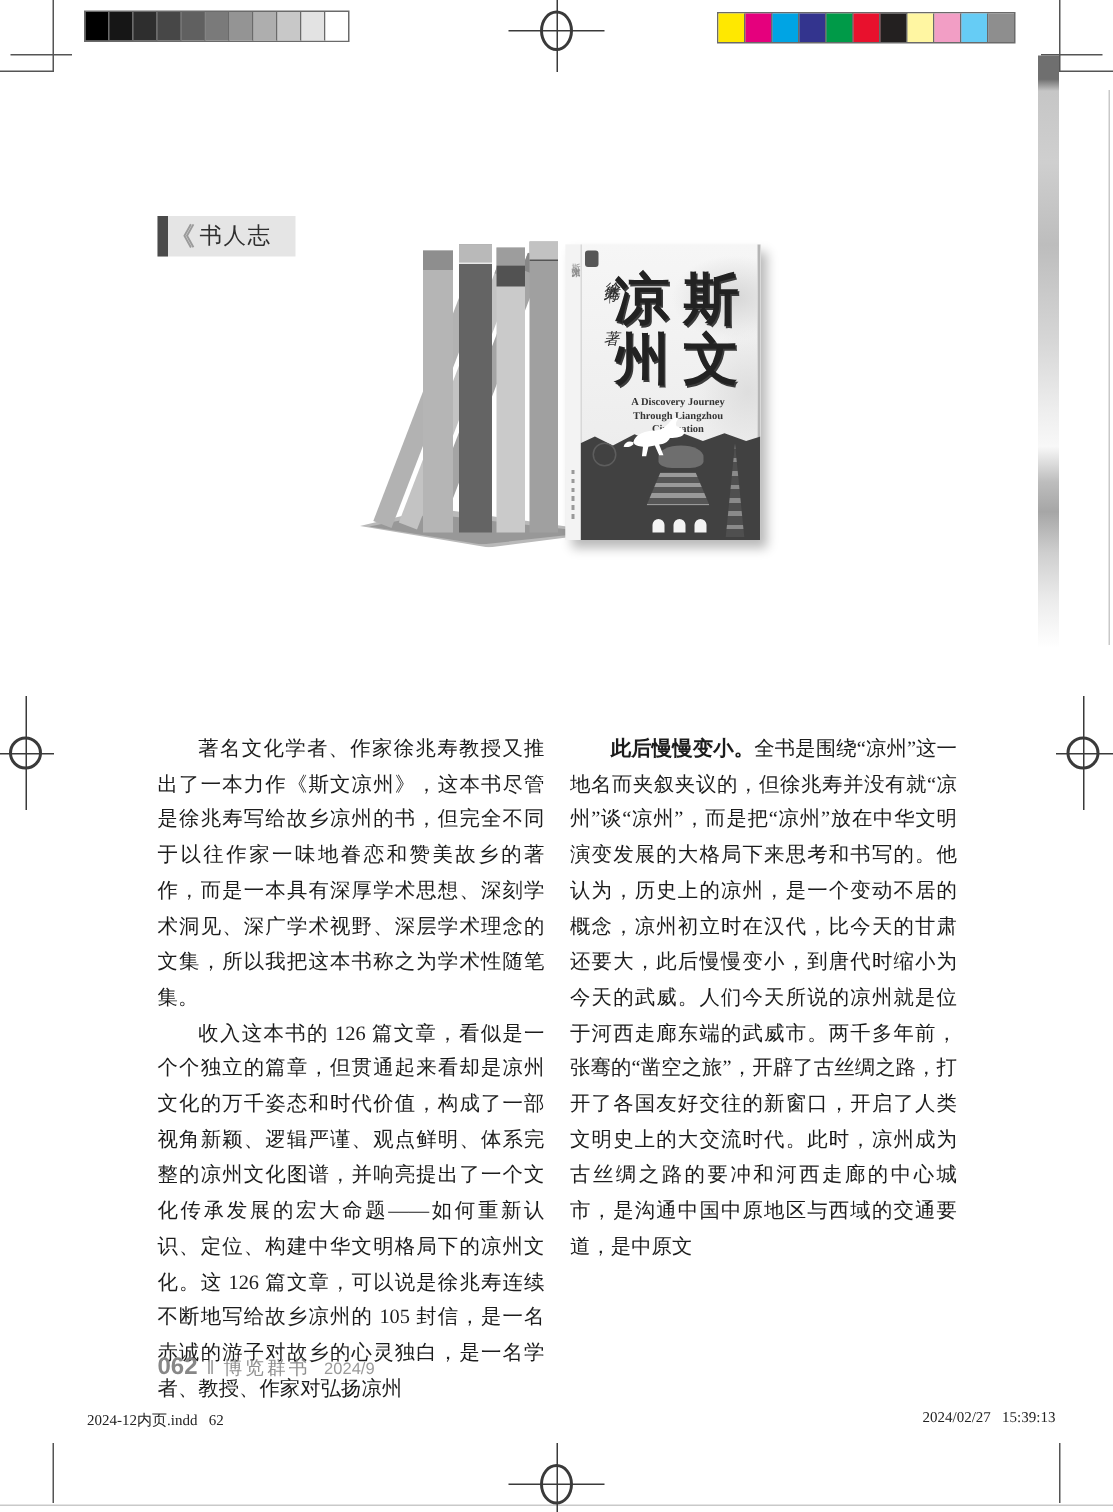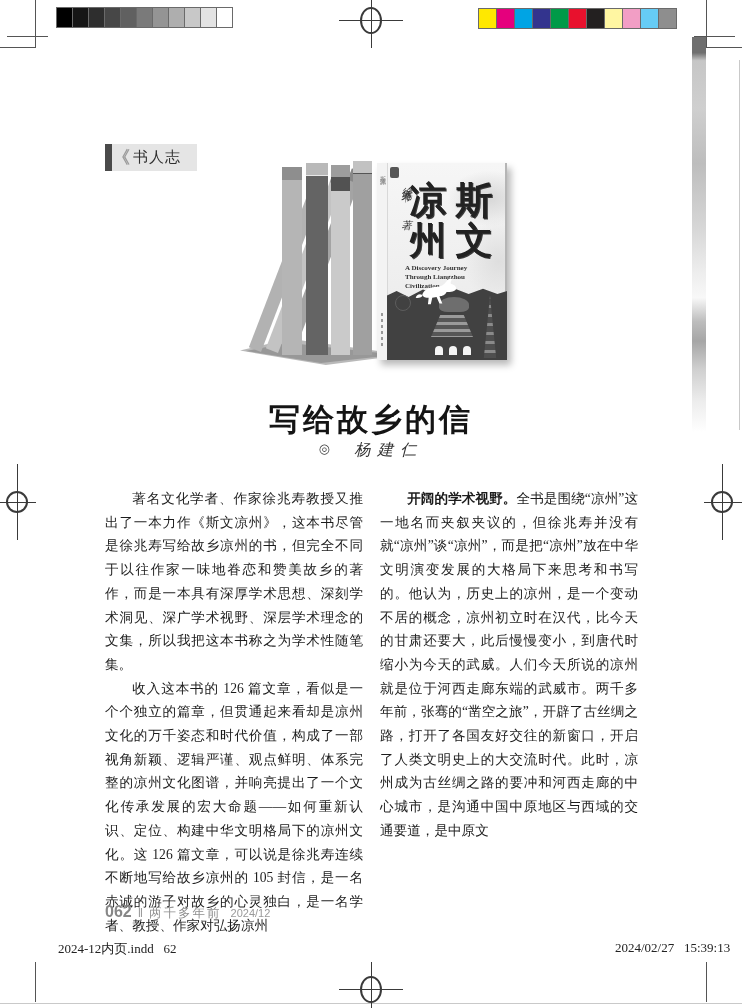--- a/index.html
+++ b/index.html
@@ -50,21 +50,21 @@
   .cover .spine-title{position:absolute;left:1px;top:8px;writing-mode:vertical-rl;font-size:6px;color:#888;letter-spacing:1px;}
   .cover .pubdots{position:absolute;left:4px;top:150px;width:2px;height:34px;
     background:repeating-linear-gradient(180deg,#999 0 3px,transparent 3px 6px);}
   .cover .corner-mark{position:absolute;left:13px;top:4px;width:9px;height:11px;background:#3a3a3a;border-radius:2px;opacity:.85;}
   .cover .author-col{position:absolute;left:22px;top:16px;writing-mode:vertical-rl;
     font-size:10.5px;color:#2f2f2f;letter-spacing:2px;font-style:italic;}
   .cover .author-col .dash{margin:3px 0;color:#555;}
   .title-grid{position:absolute;left:30px;top:18px;display:grid;grid-template-columns:42px 42px;grid-auto-rows:40px;column-gap:4px;}
   .title-grid span{font-size:37px;font-weight:900;color:#222;line-height:40px;text-align:center;
     text-shadow:1px 1px 0 #3c3c3c;}
-  .cover .english{position:absolute;left:28px;top:101px;width:94px;text-align:left;
+  .cover .english{position:absolute;left:28px;top:101px;width:94px;text-align:center;
     font-size:7px;font-weight:bold;color:#333;line-height:9px;}
   .cover .horse{position:absolute;left:38px;top:112px;z-index:3;}
   .band{position:absolute;left:10px;top:122px;width:120px;height:75px;background:#414141;z-index:2;
     clip-path:polygon(0 14%,8% 8%,18% 16%,30% 6%,42% 14%,55% 4%,68% 12%,80% 5%,92% 12%,100% 8%,100% 100%,0 100%);}
   .band .pagoda{position:absolute;right:6px;bottom:2px;width:22px;height:62px;
     background:repeating-linear-gradient(180deg,#8a8a8a 0 3px,#4f4f4f 3px 9px);
     clip-path:polygon(50% 0,78% 100%,22% 100%);}
   .band .drum{position:absolute;left:52px;top:12px;width:30px;height:15px;background:#6e6e6e;border-radius:50% 50% 30% 30%;}
   .band .steps{position:absolute;left:44px;top:30px;width:42px;height:22px;
     background:repeating-linear-gradient(180deg,#9a9a9a 0 3px,#565656 3px 7px);
@@ -87,21 +87,21 @@
 
   
   .footer{position:absolute;left:105px;top:903px;display:flex;align-items:baseline;gap:6px;
     font-family:"Liberation Sans",sans-serif;}
   .footer .pageno{font-size:16px;font-weight:bold;color:#878787;}
   .footer .div{font-size:13px;color:#9a9a9a;}
   .footer .mag{font-size:12.5px;color:#8f8f8f;letter-spacing:2px;font-family:"Liberation Serif",serif;}
   .footer .issue{font-size:11px;color:#9a9a9a;margin-left:3px;}
 
   
-  .slug{position:absolute;top:940px;font-size:13px;color:#222;white-space:pre;}
+  .slug{position:absolute;top:940px;font-size:10px;color:#222;white-space:pre;}
 </style>
 </head>
 <body>
 
 <div class="page">
 
   <div class="line" style="left:35px;top:0;width:1px;height:48px;"></div>
   <div class="line" style="left:7px;top:36px;width:41px;height:1px;"></div>
   <div class="line" style="left:0;top:47px;width:36px;height:1px;"></div>
   <div class="line" style="left:706px;top:0;width:1px;height:48px;"></div>
@@ -229,39 +229,34 @@
         <div class="pagoda"></div>
         <div class="arches">
             <div></div>
             <div></div>
             <div></div>
           </div>
       </div>
     </div>
   </div>
 
-  <h1 class="art-title">写给故乡的信</h1>
-  <div class="byline">
-    <span class="mark">◎</span>
-    <span class="name">杨建仁</span>
-  </div>
 
   <div class="columns">
     <div class="col" id="col-left">
         <p class="para indent">著名文化学者、作家徐兆寿教授又推出了一本力作《斯文凉州》，这本书尽管是徐兆寿写给故乡凉州的书，但完全不同于以往作家一味地眷恋和赞美故乡的著作，而是一本具有深厚学术思想、深刻学术洞见、深广学术视野、深层学术理念的文集，所以我把这本书称之为学术性随笔集。</p>
         <p class="para indent">收入这本书的 126 篇文章，看似是一个个独立的篇章，但贯通起来看却是凉州文化的万千姿态和时代价值，构成了一部视角新颖、逻辑严谨、观点鲜明、体系完整的凉州文化图谱，并响亮提出了一个文化传承发展的宏大命题——如何重新认识、定位、构建中华文明格局下的凉州文化。这 126 篇文章，可以说是徐兆寿连续不断地写给故乡凉州的 105 封信，是一名赤诚的游子对故乡的心灵独白，是一名学者、教授、作家对弘扬凉州</p>
       </div>
     <div class="col" id="col-right">
-        <p class="para indent"><b>开阔的学术视野。</b>全书是围绕“凉州”这一地名而夹叙夹议的，但徐兆寿并没有就“凉州”谈“凉州”，而是把“凉州”放在中华文明演变发展的大格局下来思考和书写的。他认为，历史上的凉州，是一个变动不居的概念，凉州初立时在汉代，比今天的甘肃还要大，此后慢慢变小，到唐代时缩小为今天的武威。人们今天所说的凉州就是位于河西走廊东端的武威市。两千多年前，张骞的“凿空之旅”，开辟了古丝绸之路，打开了各国友好交往的新窗口，开启了人类文明史上的大交流时代。此时，凉州成为古丝绸之路的要冲和河西走廊的中心城市，是沟通中国中原地区与西域的交通要道，是中原文</p>
+        <p class="para indent"><b>此后慢慢变小。</b>全书是围绕“凉州”这一地名而夹叙夹议的，但徐兆寿并没有就“凉州”谈“凉州”，而是把“凉州”放在中华文明演变发展的大格局下来思考和书写的。他认为，历史上的凉州，是一个变动不居的概念，凉州初立时在汉代，比今天的甘肃还要大，此后慢慢变小，到唐代时缩小为今天的武威。人们今天所说的凉州就是位于河西走廊东端的武威市。两千多年前，张骞的“凿空之旅”，开辟了古丝绸之路，打开了各国友好交往的新窗口，开启了人类文明史上的大交流时代。此时，凉州成为古丝绸之路的要冲和河西走廊的中心城市，是沟通中国中原地区与西域的交通要道，是中原文</p>
       </div>
   </div>
 
   <div class="footer">
     <span class="pageno">062</span>
     <span class="div">‖</span>
-    <span class="mag">两千多年前</span>
-    <span class="issue">2024/12</span>
+    <span class="mag">博览群书</span>
+    <span class="issue">2024/9</span>
   </div>
 
   <div class="slug" style="left:58px;">2024-12内页.indd   62</div>
   <div class="slug" style="left:615px;">2024/02/27   15:39:13</div>
 
 </div>
 
 </body></html>

